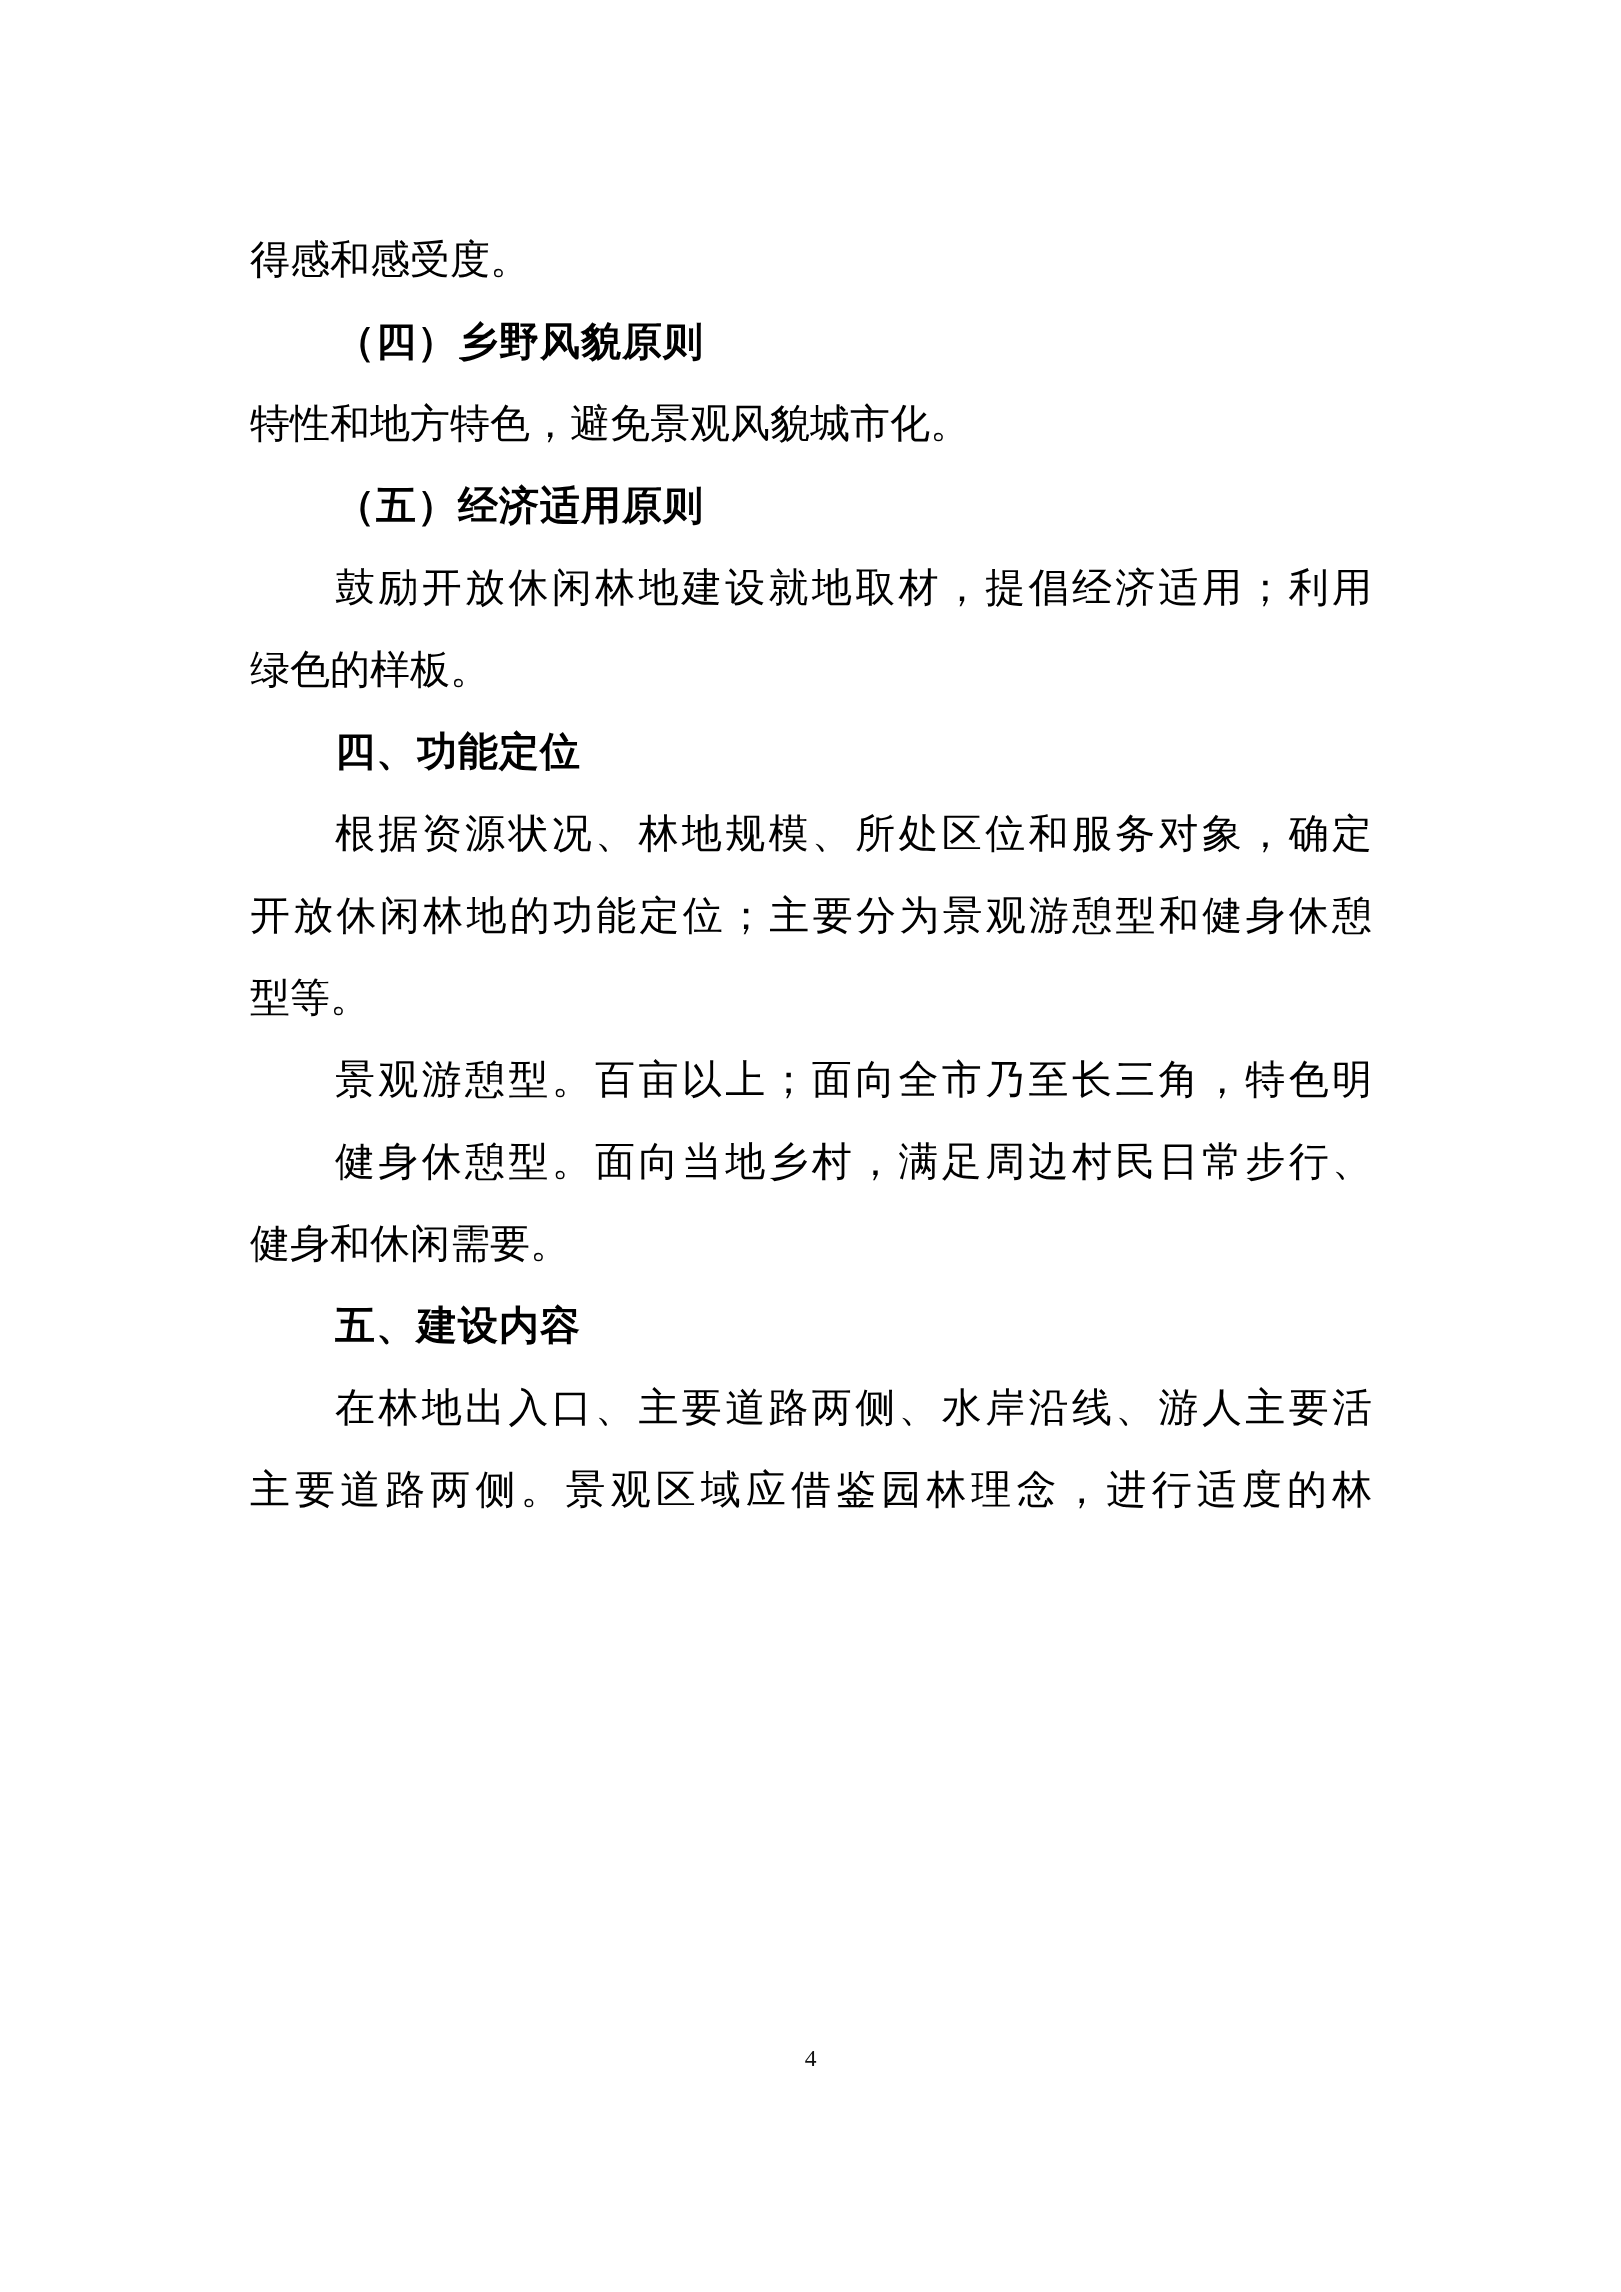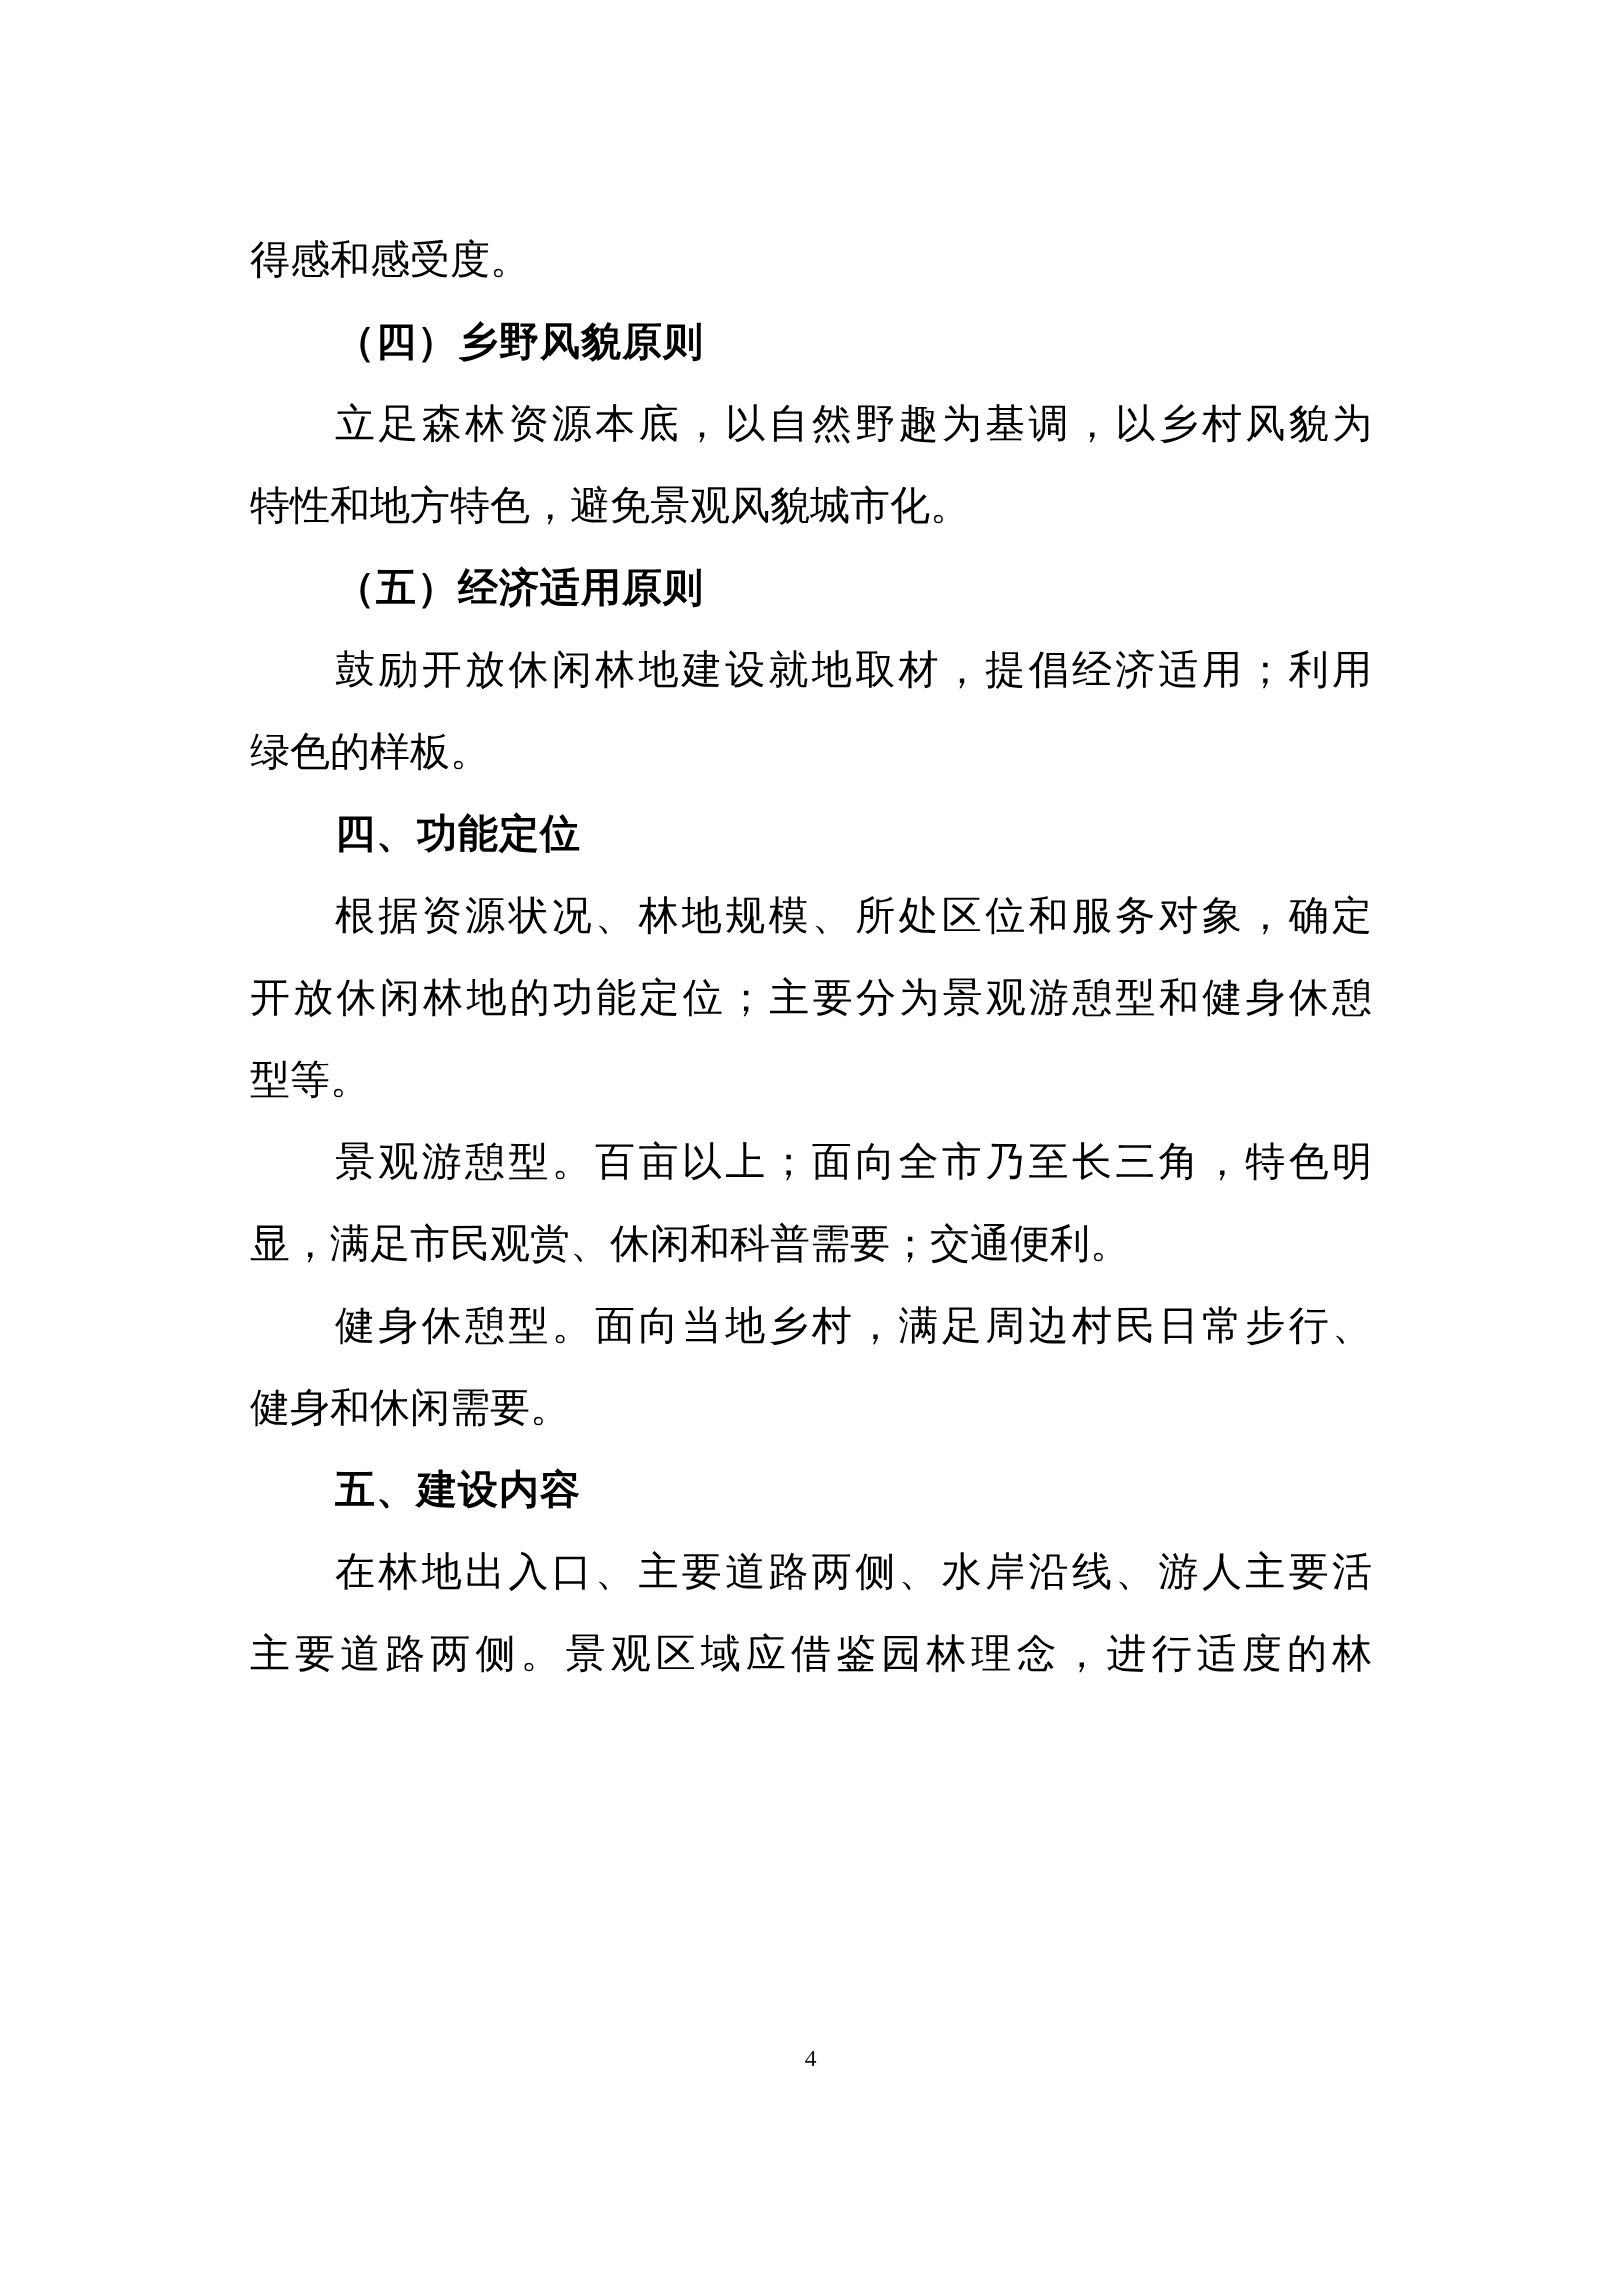--- a/index.html
+++ b/index.html
@@ -69,31 +69,29 @@
     color: #111111;
   }
 </style>
 </head>
 <body>
 
 <div class="page">
   <div class="text-column">
     <div class="line body">得感和感受度。</div>
     <div class="line subheading indent">（四）乡野风貌原则</div>
-    <div class="line body indent justify">立足森林资源本底，以自然野趣为基调，以乡村风貌为</div>
     <div class="line body">特性和地方特色，避免景观风貌城市化。</div>
     <div class="line subheading indent">（五）经济适用原则</div>
     <div class="line body indent justify">鼓励开放休闲林地建设就地取材，提倡经济适用；利用</div>
     <div class="line body">绿色的样板。</div>
     <div class="line heading indent">四、功能定位</div>
     <div class="line body indent justify">根据资源状况、林地规模、所处区位和服务对象，确定</div>
     <div class="line body justify">开放休闲林地的功能定位；主要分为景观游憩型和健身休憩</div>
     <div class="line body">型等。</div>
     <div class="line body indent justify">景观游憩型。百亩以上；面向全市乃至长三角，特色明</div>
-    <div class="line body">显，满足市民观赏、休闲和科普需要；交通便利。</div>
     <div class="line body indent justify">健身休憩型。面向当地乡村，满足周边村民日常步行、</div>
     <div class="line body">健身和休闲需要。</div>
     <div class="line heading indent">五、建设内容</div>
     <div class="line body indent justify">在林地出入口、主要道路两侧、水岸沿线、游人主要活</div>
     <div class="line body justify">主要道路两侧。景观区域应借鉴园林理念，进行适度的林</div>
   </div>
   <div class="page-number">4</div>
 </div>
 
 

